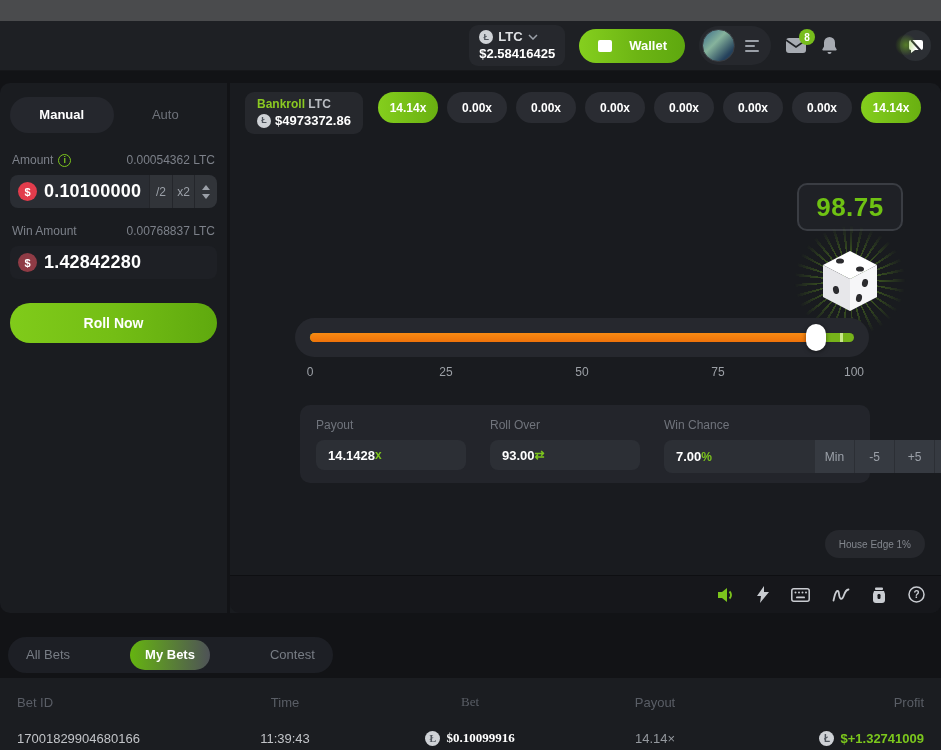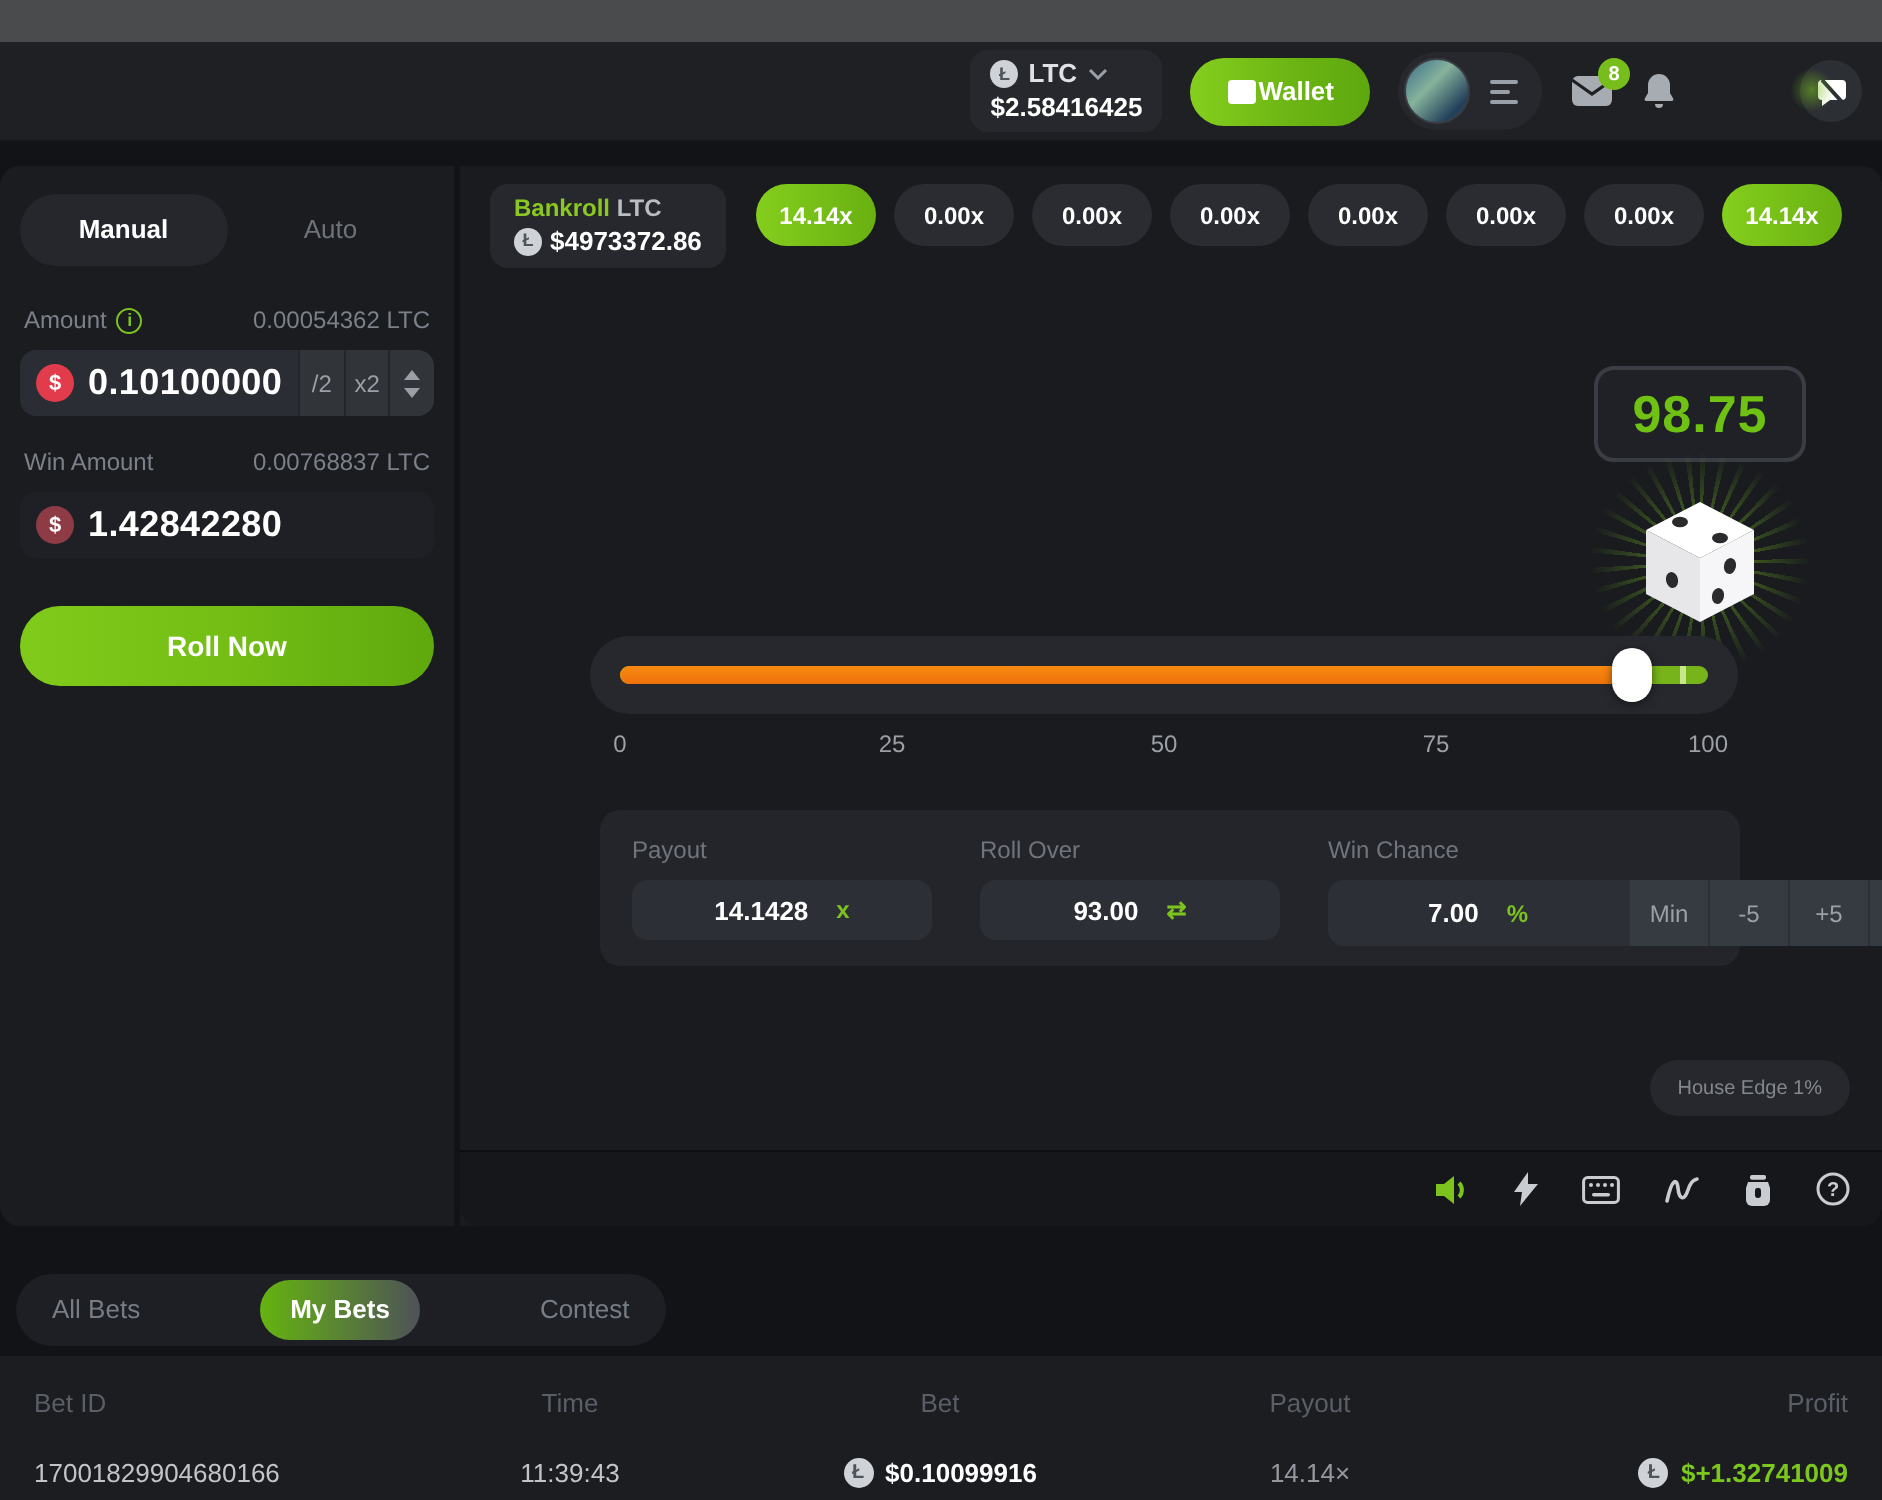--- a/index.html
+++ b/index.html
@@ -12,21 +12,21 @@
 
   .pill { background:#26282d; border-radius:9px; }
   .currency-select { display:flex; align-items:center; gap:6px; padding:4px 10px; cursor:pointer; }
   .currency-lines { display:flex; flex-direction:column; line-height:1.25; }
   .currency-top { display:flex; align-items:center; gap:5px; }
   .coin { display:inline-flex; align-items:center; justify-content:center; width:15px; height:15px; border-radius:50%; background:#cfd2d6; color:#4e545c; font-size:10px; font-weight:bold; flex:0 0 auto; }
   .coin.sm { width:14px; height:14px; font-size:9px; }
   .currency-code { color:#dfe1e4; font-size:13px; font-weight:bold; }
   .currency-balance { color:#ffffff; font-size:13px; font-weight:bold; }
 
-  .wallet-btn { display:flex; align-items:center; gap:0; height:34px; padding:0 18px; border-radius:17px;
+  .wallet-btn { display:flex; align-items:center; gap:16px; height:34px; padding:0 18px; border-radius:17px;
     background:linear-gradient(90deg,#85cf1e 0%,#6db514 55%,#5ea80f 100%); color:#fff; font-size:13px; font-weight:bold; border:none; cursor:pointer; }
 
   .user-group { display:flex; align-items:center; gap:10px; padding:3px 12px 3px 3px; border-radius:20px; cursor:pointer; }
   .avatar { width:33px; height:33px; border-radius:50%; background:linear-gradient(135deg,#3a6b8a 0%,#86b39c 40%,#24415c 80%); border:1px solid #3a3d42; }
   .burger { display:flex; flex-direction:column; gap:3px; }
   .burger span { width:14px; height:2px; background:#9ba0a8; border-radius:1px; }
   .burger span:nth-child(2){ width:10px; }
 
   .icon-btn { position:relative; background:none; border:none; cursor:pointer; display:flex; align-items:center; }
   .badge { position:absolute; top:-8px; right:-8px; min-width:16px; height:16px; border-radius:8px; background:#77bd1c; color:#fff; font-size:10px; font-weight:bold; display:flex; align-items:center; justify-content:center; padding:0 3px; }
@@ -87,21 +87,21 @@
   .slider-orange { position:absolute; left:0; top:0; height:9px; width:93%; border-radius:5px; background:linear-gradient(180deg,#f88a12,#ee720a); }
   .slider-notch { position:absolute; top:0; left:97.4%; width:3px; height:9px; background:#c8e78a; }
   .slider-thumb { position:absolute; left:93%; top:-9px; width:20px; height:27px; border-radius:10px; background:#fff; transform:translateX(-50%); box-shadow:0 1px 4px rgba(0,0,0,.5); cursor:grab; }
   .ticks { position:absolute; left:80px; top:282px; width:544px; height:14px; font-size:12px; color:#9ca0a6; }
   .ticks span { position:absolute; transform:translateX(-50%); }
 
   
   .stats { position:absolute; left:70px; top:322px; width:570px; height:78px; background:#23252b; border-radius:10px; padding:13px 16px; display:flex; gap:24px; }
   .stat-group { display:flex; flex-direction:column; }
   .stat-label { font-size:12px; color:#70747c; margin-bottom:8px; }
-  .stat-field { height:33px; background:#2c2f35; border-radius:8px; display:flex; align-items:center; justify-content:center; padding:0 12px; width:150px;gap:14px; }
+  .stat-field { height:33px; background:#2c2f35; border-radius:8px; display:flex; align-items:center; justify-content:flex-start; padding:0 12px; width:150px; }
   .stat-value { color:#fff; font-size:13px; font-weight:bold; }
   .stat-suffix { color:#7cc41d; font-size:12px; font-weight:bold; }
   .wc-row { display:flex; }
   .wc-field { width:150px; border-radius:8px 0 0 8px; }
   .wc-btns { display:flex; height:33px; background:#363a41; border-radius:0 8px 8px 0; overflow:hidden; }
   .wc-btn { border:none; background:none; width:40px; color:#9ba0a8; font-size:12px; cursor:pointer; border-left:1px solid #2c2f35; }
 
   .house-edge { position:absolute; right:16px; top:447px; height:28px; padding:0 14px; background:#26282d; border-radius:14px; color:#83878e; font-size:10px; display:flex; align-items:center; }
 
   
@@ -110,21 +110,21 @@
 
   
   .bets-tabs { display:inline-flex; align-items:center; background:#1d1f25; border-radius:19px; height:36px; padding:3px; margin:24px 0 0 8px;gap:45px; }
   .bets-tab { padding:0 15px; height:30px; line-height:30px; font-size:13px; color:#787d85; cursor:pointer; border-radius:15px; }
   .bets-tab.active { background:linear-gradient(90deg,#65b410 0%,#4e5257 100%); color:#fff; font-weight:bold; }
 
   .bets-table { margin-top:5px; background:#1b1d21; padding:16px 17px 0; height:100%; }
   .tgrid { display:grid; grid-template-columns:213px 110px 260px 110px 1fr; align-items:center; }
   .th { color:#5a5e66; font-size:13px; }
   .tgrid .c2, .tgrid .c4 { text-align:center; }
-  .tgrid .c3 { display:flex; justify-content:center; }
+  .tgrid .c3 { display:flex; justify-content:center;font-family:Liberation Serif, serif; }
   .tgrid .c5 { display:flex; justify-content:flex-end; }
   .trow { margin-top:20px; font-size:13px; color:#c2c4c8; }
   .cell-coin { display:flex; align-items:center; gap:6px; }
   .bet-amt { color:#fff; font-weight:bold; }
   .payout-val { color:#94989e; }
   .profit-val { color:#7cc71d; font-weight:bold; }
   .th.c5 { text-align:right; display:block; }
 </style>
 </head>
 <body>

